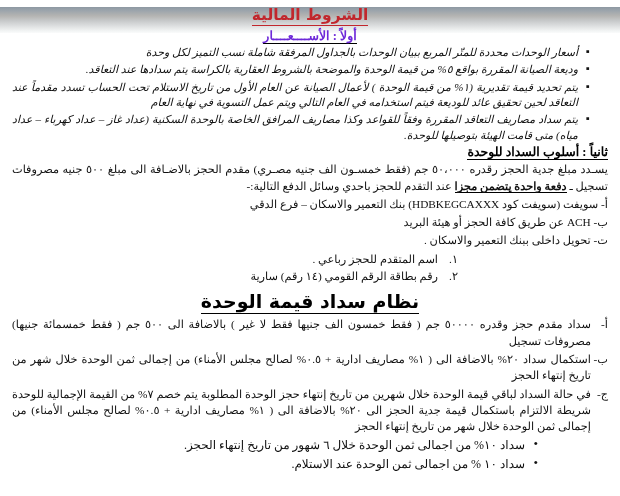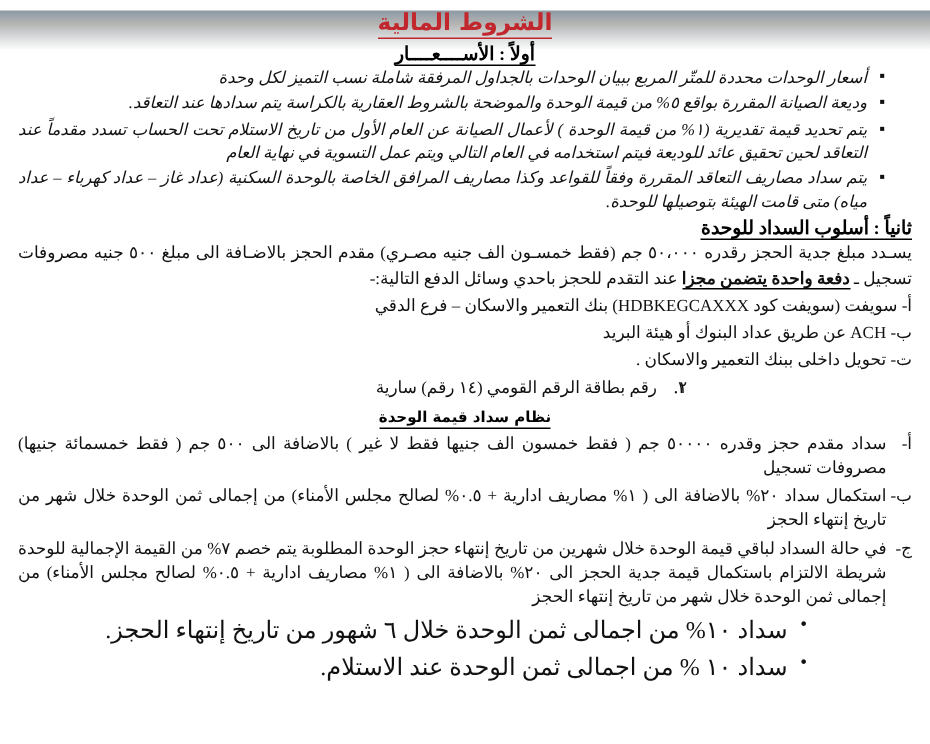--- a/index.html
+++ b/index.html
@@ -55,21 +55,21 @@
     line-height: 1.15;
     font-family: "DejaVu Sans", "Liberation Sans", sans-serif;
   }
   .doc-title span.u {
     border-bottom: 1.6px solid #c1272d;
     padding-bottom: 1px;
     text-align: right;
   }
   .sec-head {
     text-align: center;
-    color: #000000;
+    color: #6d28d9;
     font-weight: bold;
     font-size: 12.5px;
     margin: 3px 0 1px 0;
     line-height: 1.2;
   }
   .sec-head span.u {
     border-bottom: 1.2px solid #000;
     padding-bottom: 0px;
   }
   .sec-head-right {
@@ -77,21 +77,21 @@
     color: #000000;
     font-weight: bold;
     font-size: 12.5px;
     margin: 2px 0 1px 0;
     line-height: 1.2;
   }
   .sec-head-big {
     text-align: center;
     color: #000000;
     font-weight: bold;
-    font-size: 10px;
+    font-size: 19px;
     margin: 6px 0 3px 0;
     line-height: 1.2;
     font-family: "DejaVu Sans", "Liberation Sans", sans-serif;
   }
   .sec-head-big span.u {
     border-bottom: 1.6px solid #000;
     padding-bottom: 1px;
   }
   .inline-head {
     text-align: center;
@@ -135,21 +135,21 @@
     color: #111;
   }
   
   .rd-list {
     list-style: none;
     margin: 1px 0;
     padding: 0 70px 0 0;
   }
   .rd-list > li {
     position: relative;
-    font-size: 16px;
+    font-size: 12px;
     line-height: 1.45;
     color: #111;
     text-align: right;
     margin: 2px 0;
     padding-right: 13px;
   }
   .rd-list > li::before {
     content: "\2022";
     position: absolute;
     right: 0;
@@ -241,32 +241,33 @@
       <span>يسـدد مبلغ جدية الحجز رقدره  ٥٠،٠٠٠ جم (فقط خمسـون الف جنيه مصـري) مقدم الحجز بالاضـافة الى مبلغ ٥٠٠ جنيه مصروفات تسجيل ـ </span><span class="bu">دفعة واحدة يتضمن مجزا</span><span> عند التقدم للحجز باحدي وسائل الدفع التالية:-</span>
     </p>
 
     <div class="ltr-item centered">
       <span class="lbl">أ-</span>
       <span>سويفت (سويفت كود HDBKEGCAXXX) بنك التعمير والاسكان – فرع الدقي</span>
     </div>
 
     <div class="ltr-item centered">
       <span class="lbl">ب-</span>
-      <span>ACH عن طريق عداد البنوك أو هيئة البريد</span>
+      <span>ACH عن طريق كافة الحجز أو هيئة البريد</span>
     </div>
 
     <div class="ltr-item centered">
       <span class="lbl">ت-</span>
       <span>تحويل داخلى ببنك التعمير والاسكان .</span>
     </div>
 
 
     <ul class="num-list">
       <li>
         <span class="num">١.</span>
+        <span>اسم المتقدم للحجز رباعي .</span>
       </li>
       <li>
         <span class="num">٢.</span>
         <span>رقم بطاقة الرقم القومي (١٤ رقم) سارية</span>
       </li>
     </ul>
 
     <div class="sec-head-big">
       <span class="u">نظام سداد قيمة الوحدة</span>
     </div>

